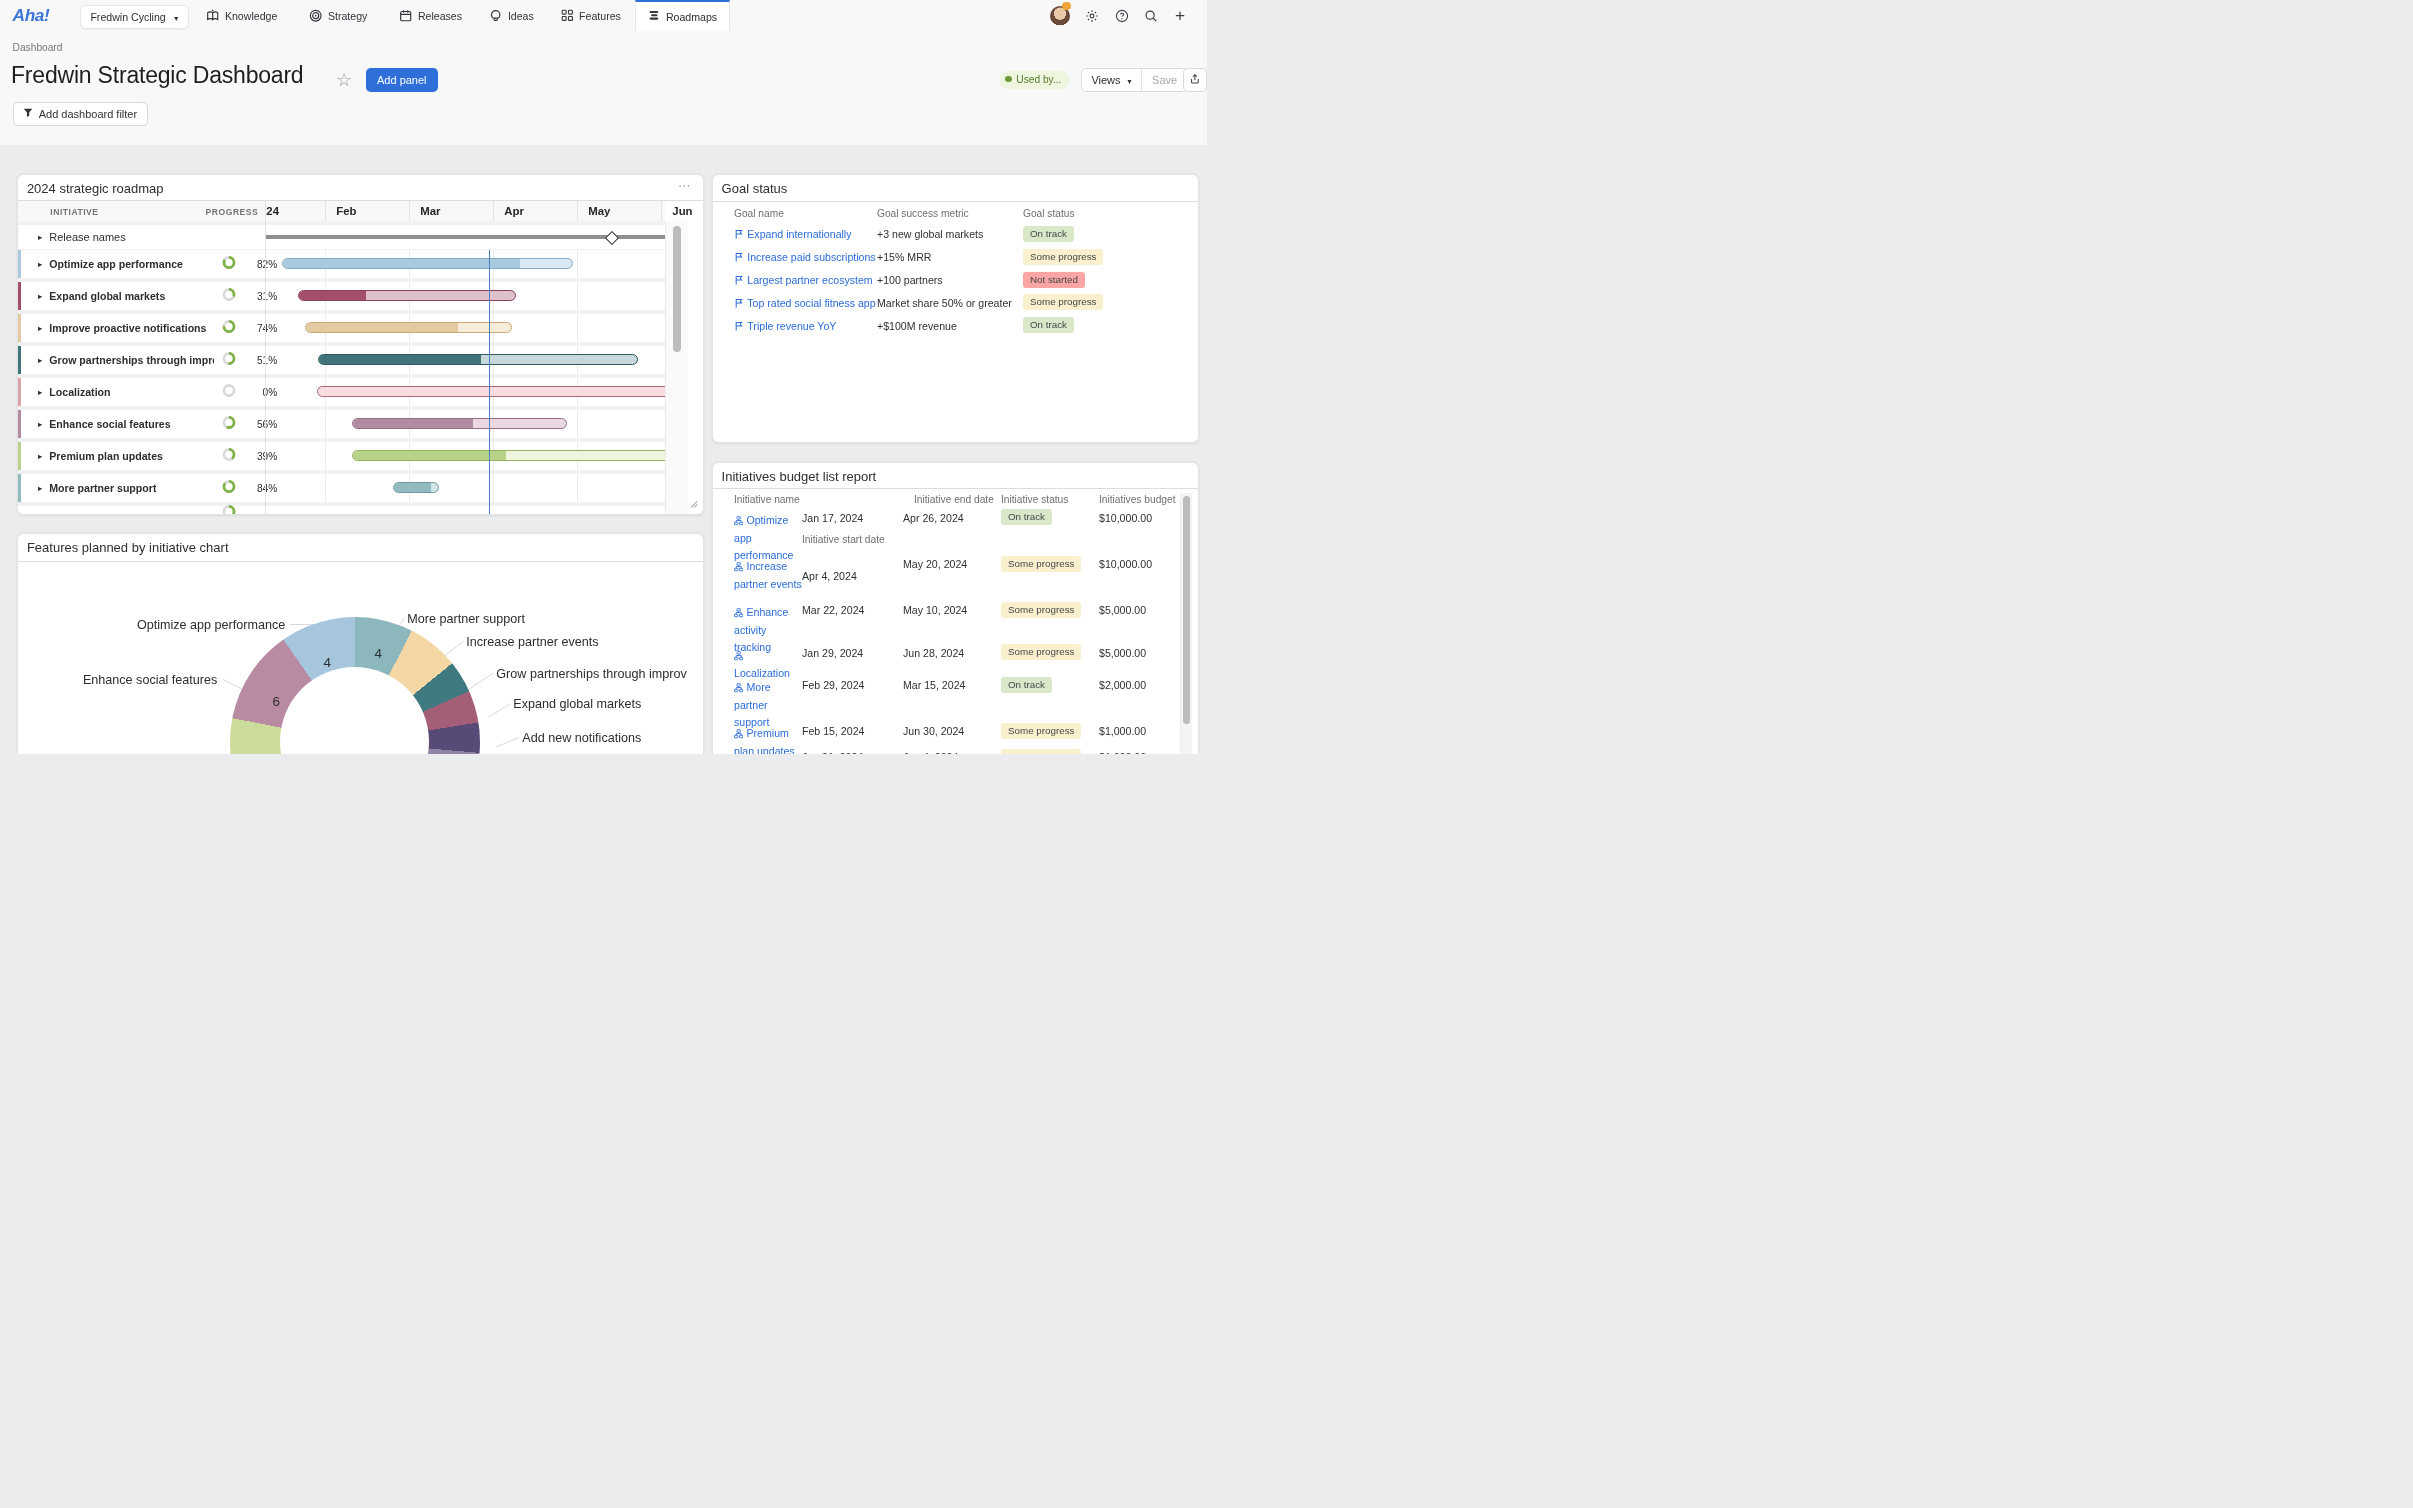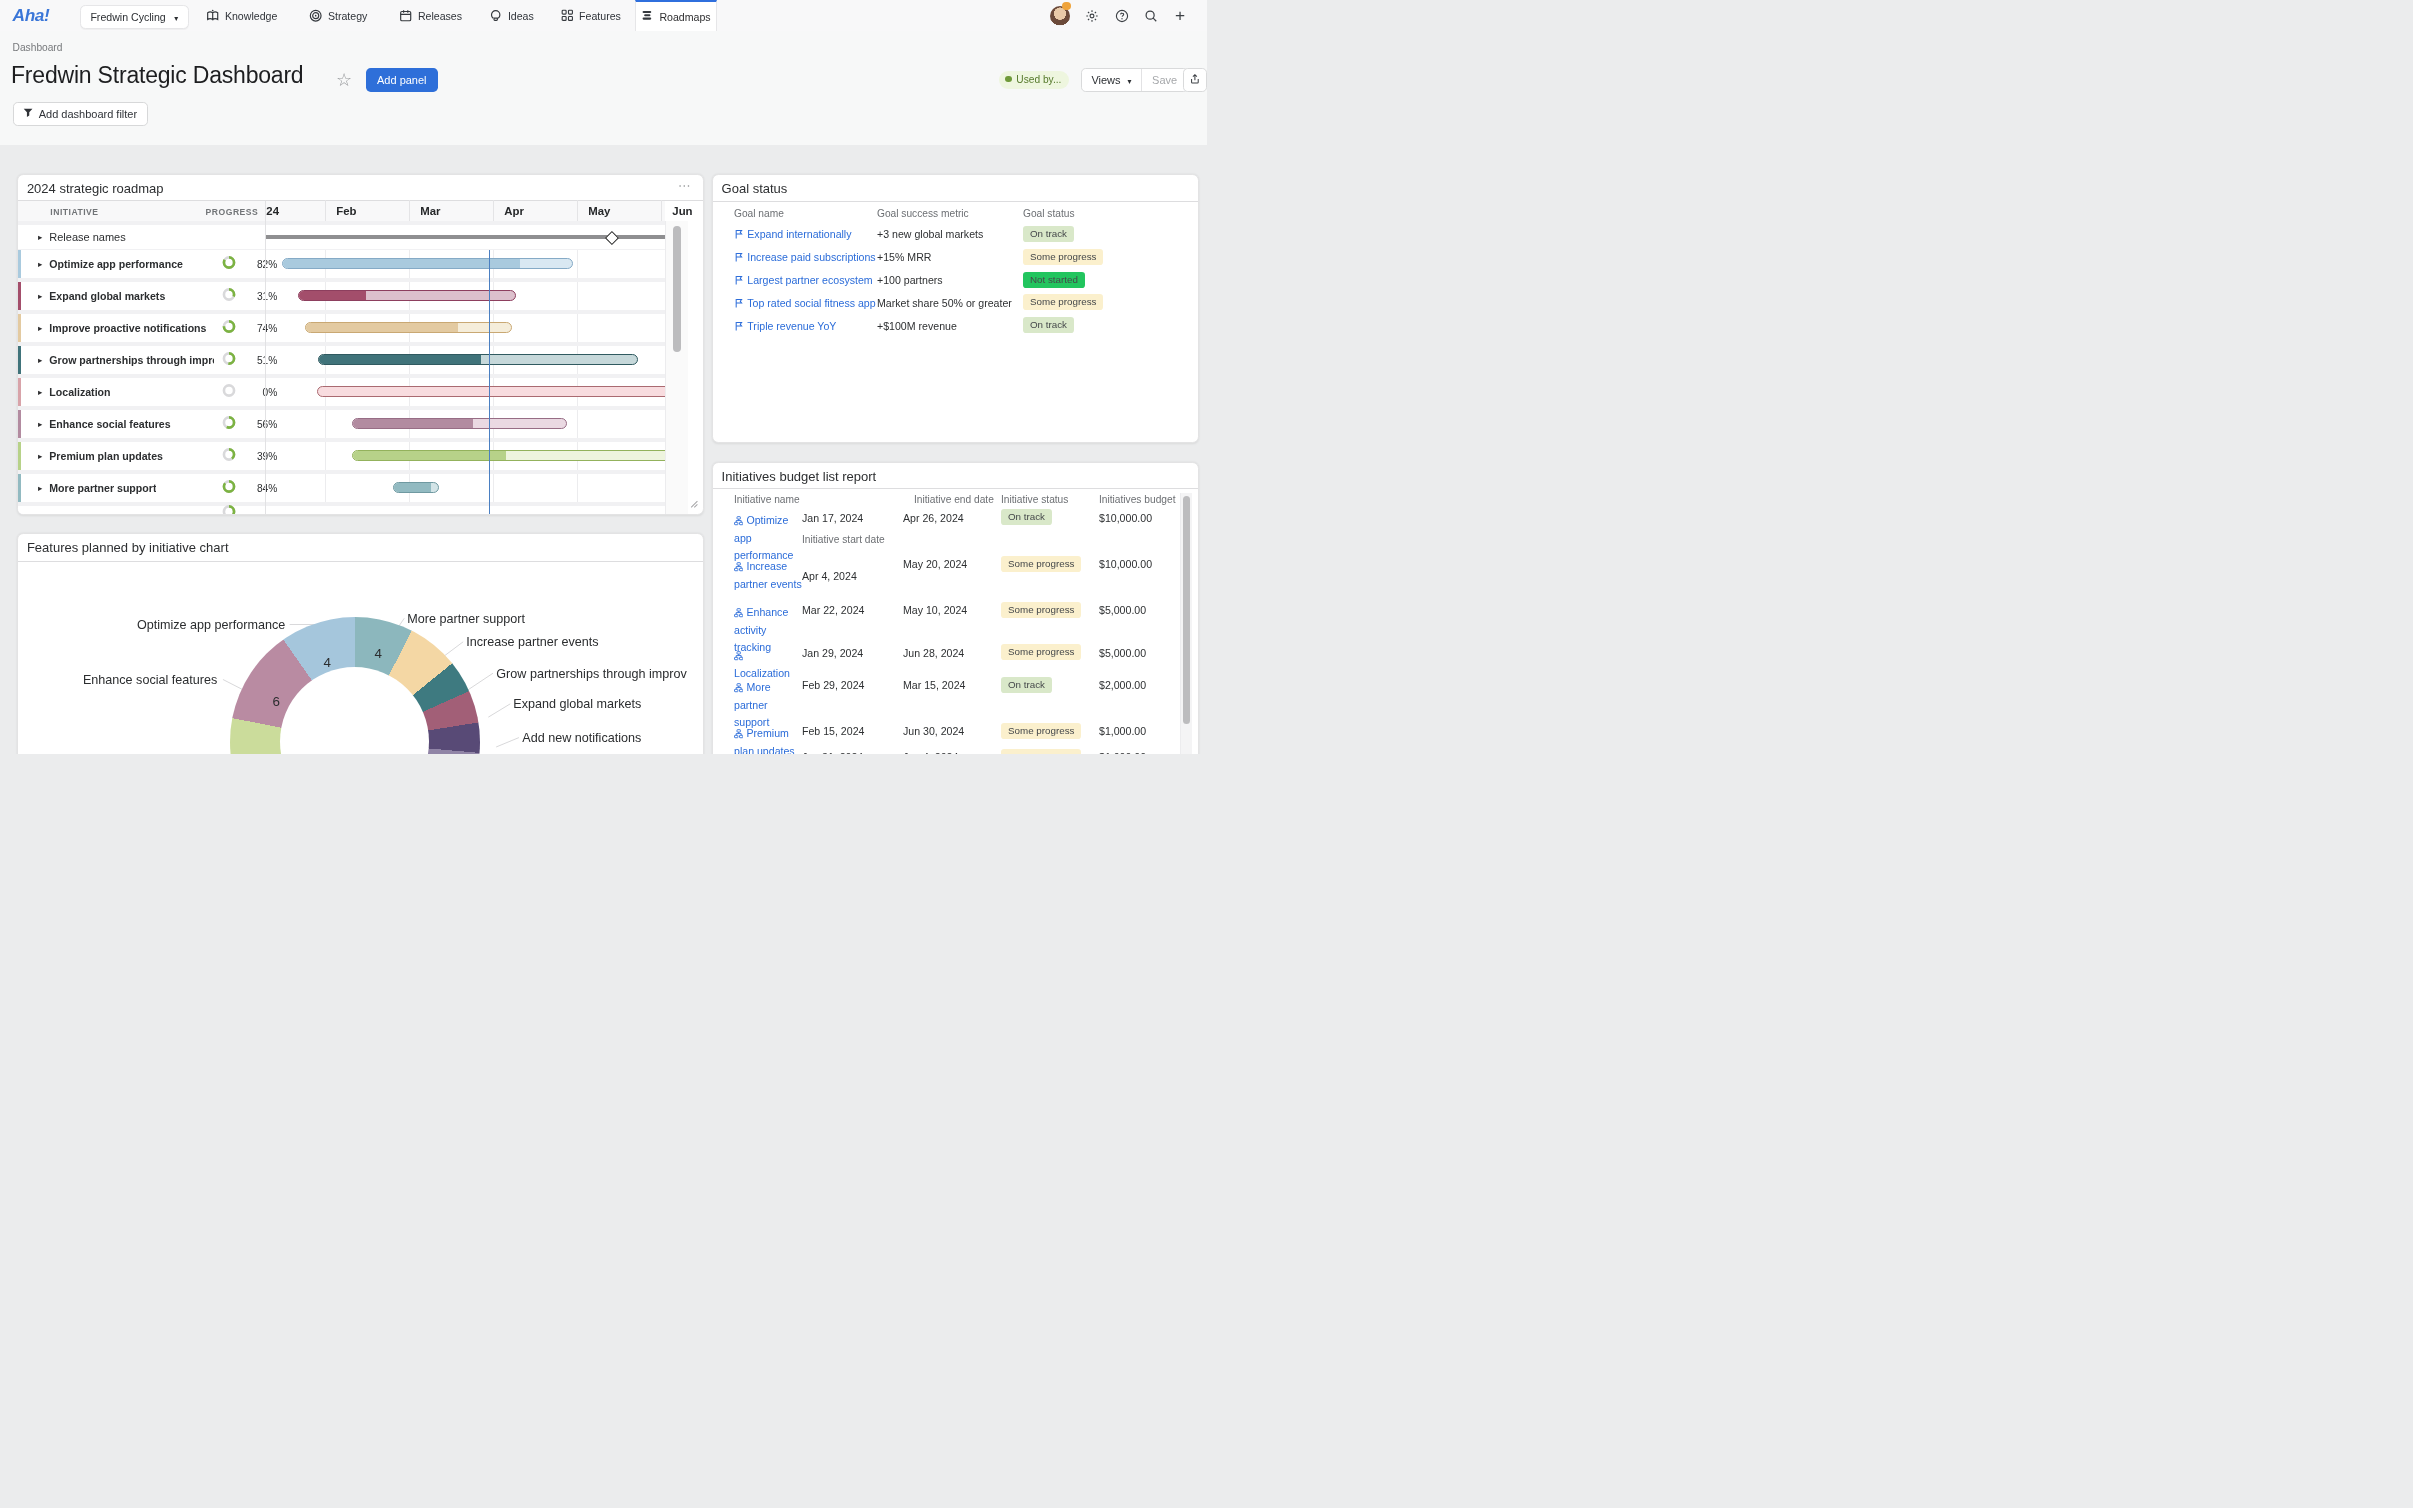--- a/index.html
+++ b/index.html
@@ -6,21 +6,21 @@
   body{width:1207px;height:754px;overflow:hidden;position:relative;background:#ebeced;
        font-family:"Liberation Sans", sans-serif;color:#2e2e30;-webkit-font-smoothing:antialiased;}
   .abs{position:absolute;}
   
   #nav{position:absolute;left:0;top:0;width:1207px;height:31px;background:#f8f8f9;border-bottom:0.8px solid #e3e3e5;}
   .logo{position:absolute;left:12.6px;top:4.7px;font-size:17.3px;font-weight:800;font-style:italic;color:#3a76d8;letter-spacing:-0.4px;}
   .wsbtn{position:absolute;left:80px;top:4.7px;height:22px;line-height:22px;padding:0 9.4px;background:#fff;border:0.8px solid #e6e6e8;
          border-radius:5.5px;font-size:10.6px;color:#2c2f33;box-shadow:0 0.8px 0.8px rgba(0,0,0,.04);cursor:pointer;}
   .navitem{position:absolute;top:0;height:31px;display:flex;align-items:center;gap:5.5px;font-size:10.6px;color:#30343a;cursor:pointer;}
   .navitem svg{display:block;}
-  #tab-roadmaps{position:absolute;left:635px;top:0;width:82px;height:31px;background:#fff;border-left:0.8px solid #e6e6e8;border-right:0.8px solid #e6e6e8;
+  #tab-roadmaps{position:absolute;left:635px;top:0;width:95px;height:31px;background:#fff;border-left:0.8px solid #e6e6e8;border-right:0.8px solid #e6e6e8;
       box-sizing:border-box;display:flex;align-items:center;justify-content:center;gap:5.5px;font-size:10.6px;border-top:2.4px solid #2f6fdd;cursor:pointer;}
   .navicn{color:#34383d;}
   .rndicon{position:absolute;top:8.6px;width:14px;height:14px;color:#3c4045;cursor:pointer;}
   
   #hdr{position:absolute;left:0;top:31px;width:1207px;height:114px;background:#f7f8f8;}
   .crumb{position:absolute;left:12.6px;top:11px;font-size:10.2px;color:#77797c;}
   .ptitlebig{position:absolute;left:11px;top:31px;font-size:23px;font-weight:400;color:#1d1e20;letter-spacing:-0.2px;}
   .star{position:absolute;left:336px;top:38px;font-size:18px;color:#96989b;cursor:pointer;}
   .btn-blue{position:absolute;left:366px;top:37px;height:24px;line-height:24px;padding:0 11px;background:#2e6fd9;color:#fff;
             border-radius:4.7px;font-size:11px;cursor:pointer;}
@@ -58,21 +58,21 @@
   .todayline{position:absolute;width:0.8px;background:#4a7fc2;z-index:5;}
   .vtrack{position:absolute;background:#fafafa;border-left:0.8px solid #ececee;}
   .vthumb{position:absolute;border-radius:3.9px;background:#bcbcbe;}
   
   .th{position:absolute;font-size:10.2px;color:#6c6f73;}
   .cell{position:absolute;font-size:10.6px;color:#2e3032;}
   .bluelink{color:#2b6cd9;cursor:pointer;}
   .pill{display:inline-block;padding:2.4px 7px;border-radius:3.1px;font-size:9.8px;color:#45484a;white-space:nowrap;}
   .pill-green{background:#d9e8c9;}
   .pill-yellow{background:#fbf0cd;}
-  .pill-blue{background:#22c55e;}
+  .pill-blue{background:#fca5a5;}
   .namecell{width:68px;line-height:16.5px;}
   .flagicn,.treeicn{vertical-align:-1.6px;margin-right:3.1px;color:#2b6cd9;}
   
   #donut{position:absolute;border-radius:50%;}
   #donut .hole{position:absolute;left:50px;top:50px;width:149px;height:149px;border-radius:50%;background:#fff;}
   .dnum{position:absolute;font-size:13.4px;color:#2b2d2f;transform:translate(-50%,-50%);}
   .dlabel{position:absolute;font-size:12.6px;color:#2b2d2f;white-space:nowrap;}
   .rsz{position:absolute;color:#a9a9ab;}
 </style>
 </head>

